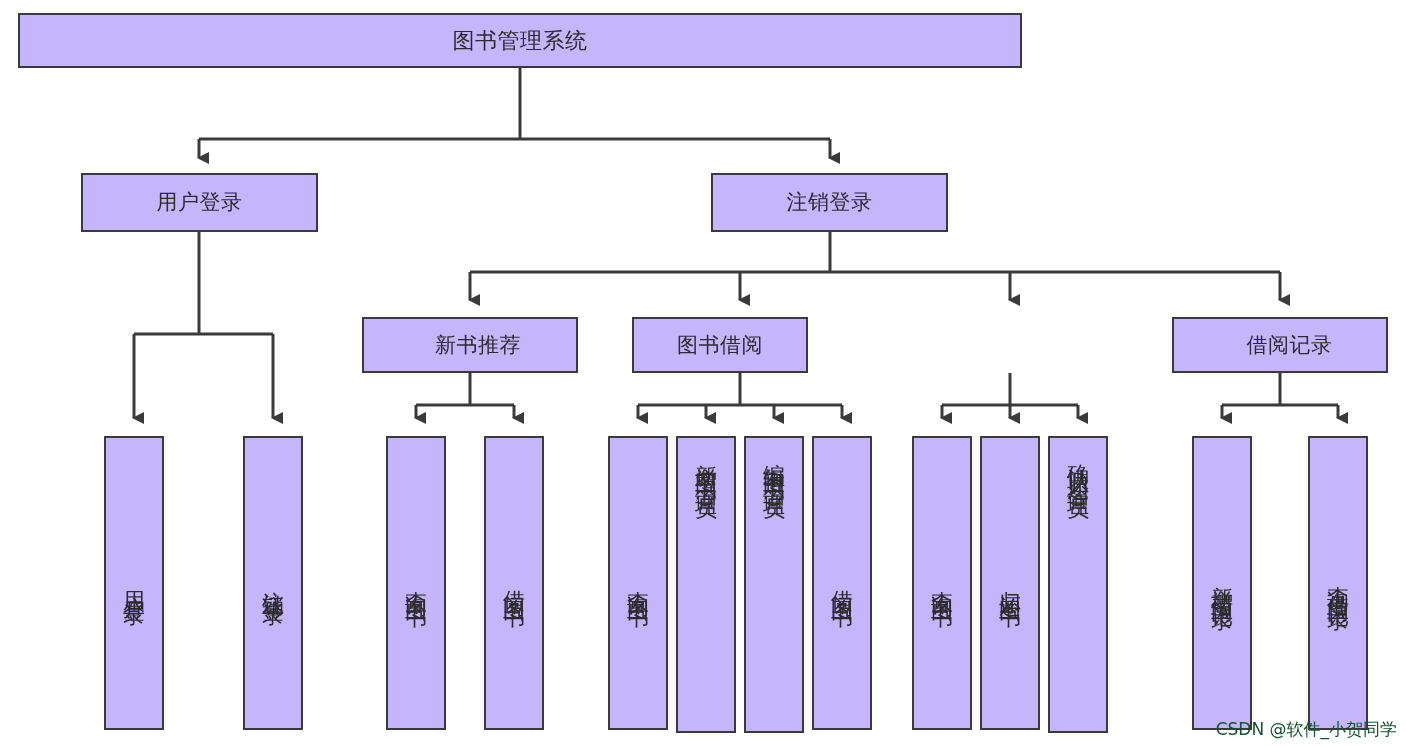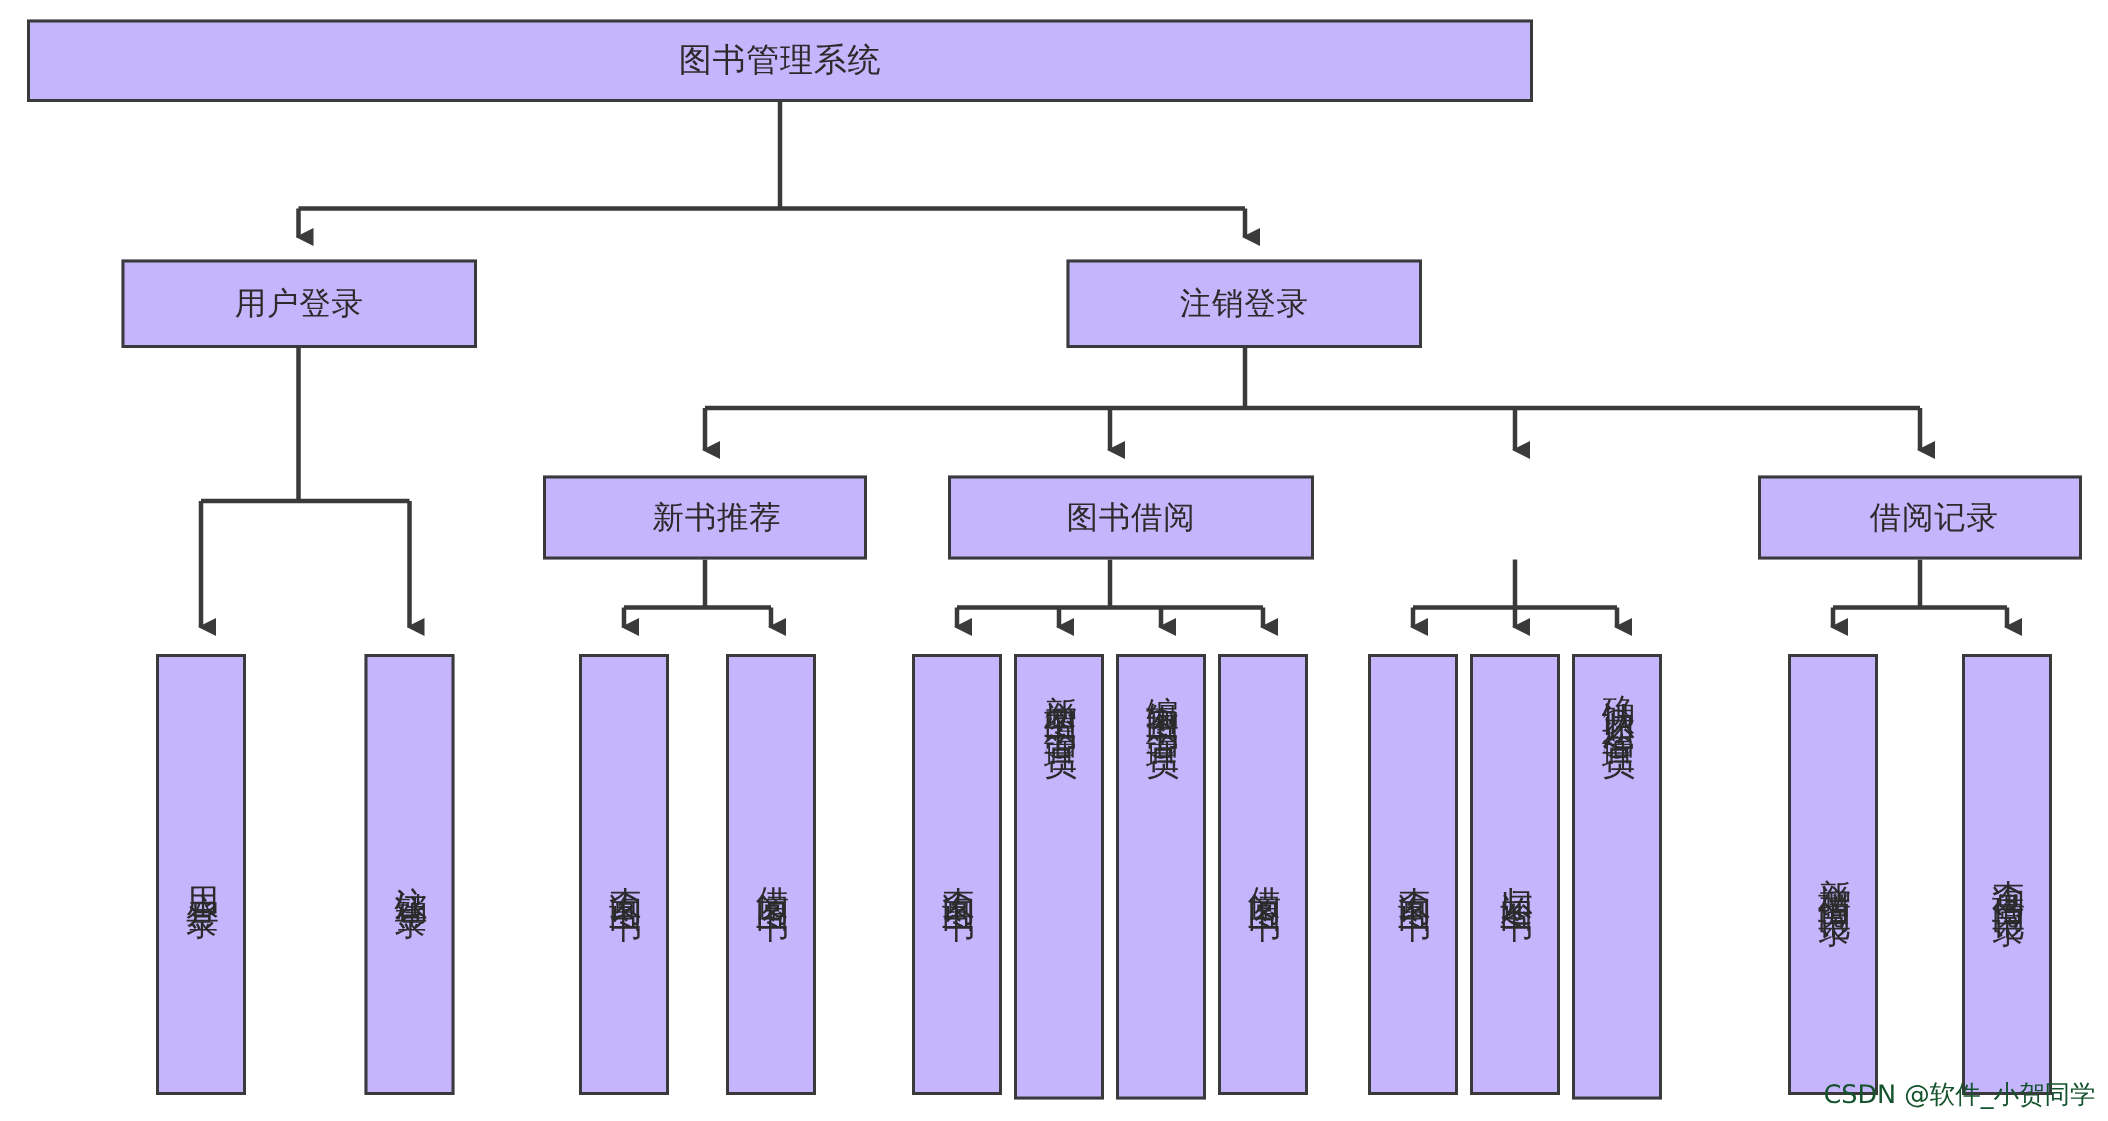--- a/index.html
+++ b/index.html
@@ -144,21 +144,21 @@
   </div>
 
   <div class="node h" style="left:711px; top:173px; width:237px; height:59px;">
     <span class="label">注销登录</span>
   </div>
 
   <div class="node h" style="left:362px; top:317px; width:216px; height:56px;padding-left:16px;">
     <span class="label">新书推荐</span>
   </div>
 
-  <div class="node h" style="left:632px; top:317px; width:244px; height:56px;">
+  <div class="node h" style="left:632px; top:317px; width:176px; height:56px;">
     <span class="label">图书借阅</span>
   </div>
 
 
   <div class="node h" style="left:1172px; top:317px; width:216px; height:56px;padding-left:19px;">
     <span class="label">借阅记录</span>
   </div>
 
   <div class="node v mid" style="left:104px; top:436px; width:60px; height:294px;">
     <span class="label">用户登录</span>

